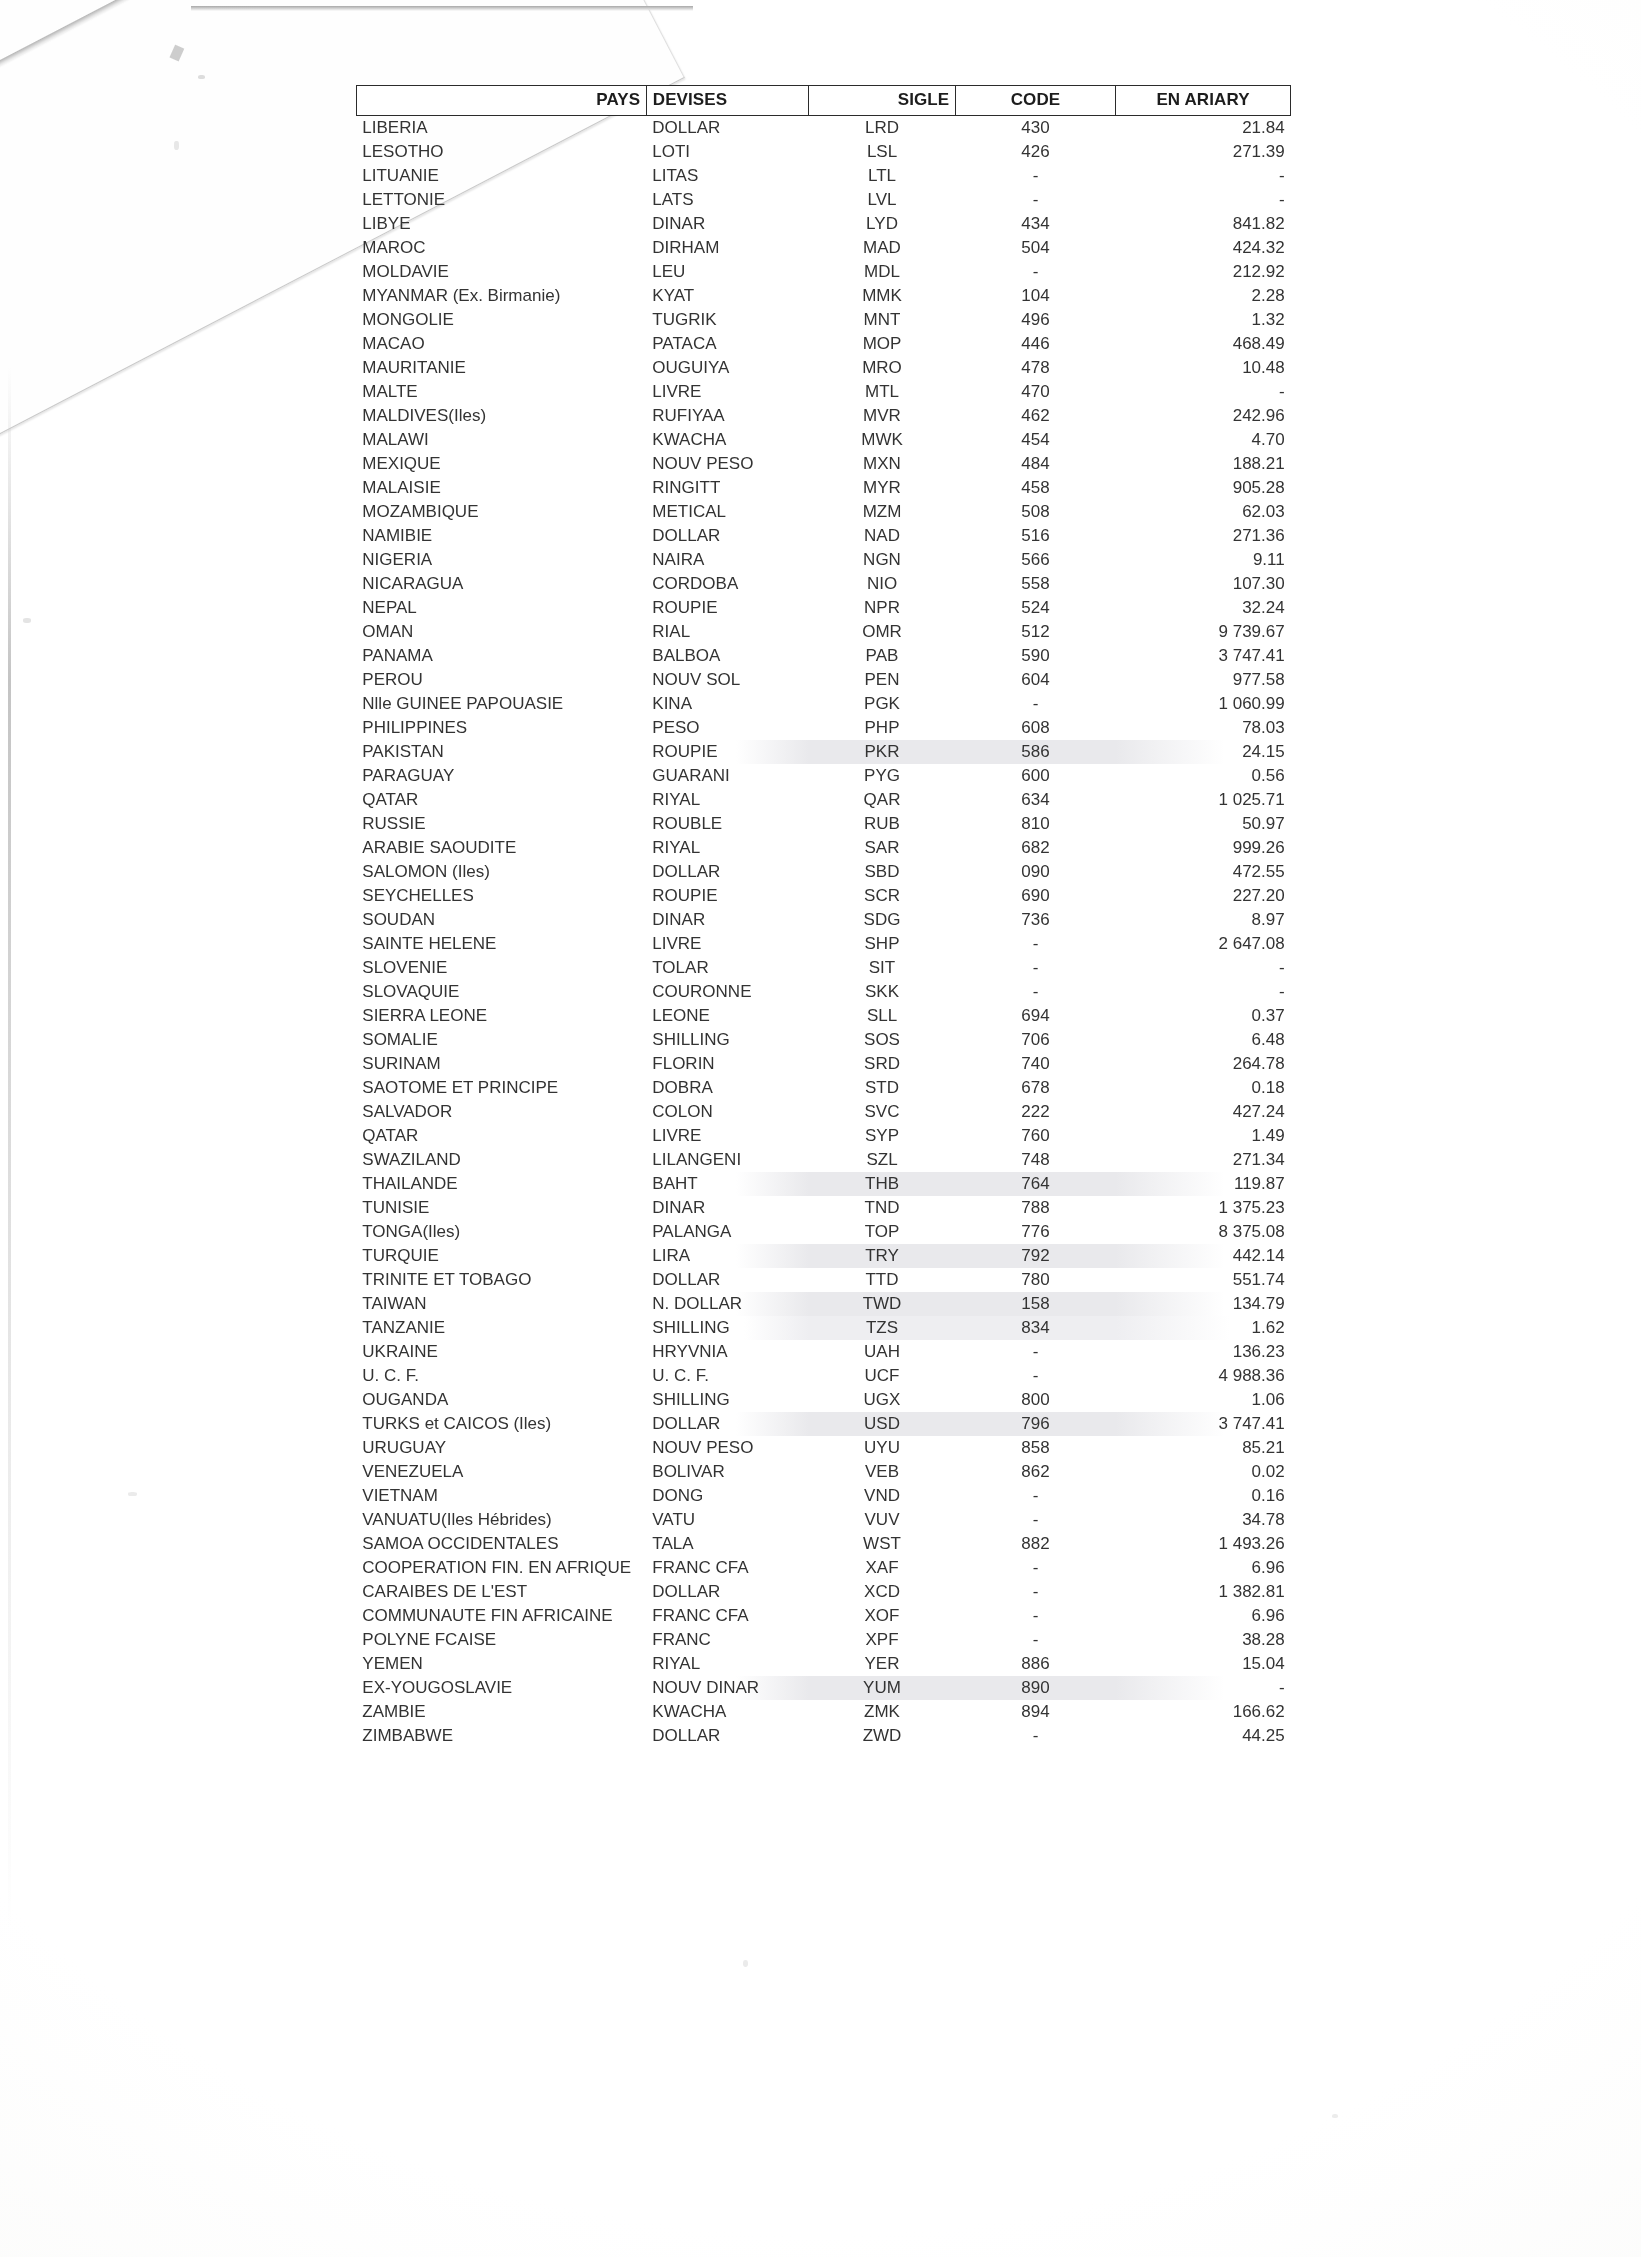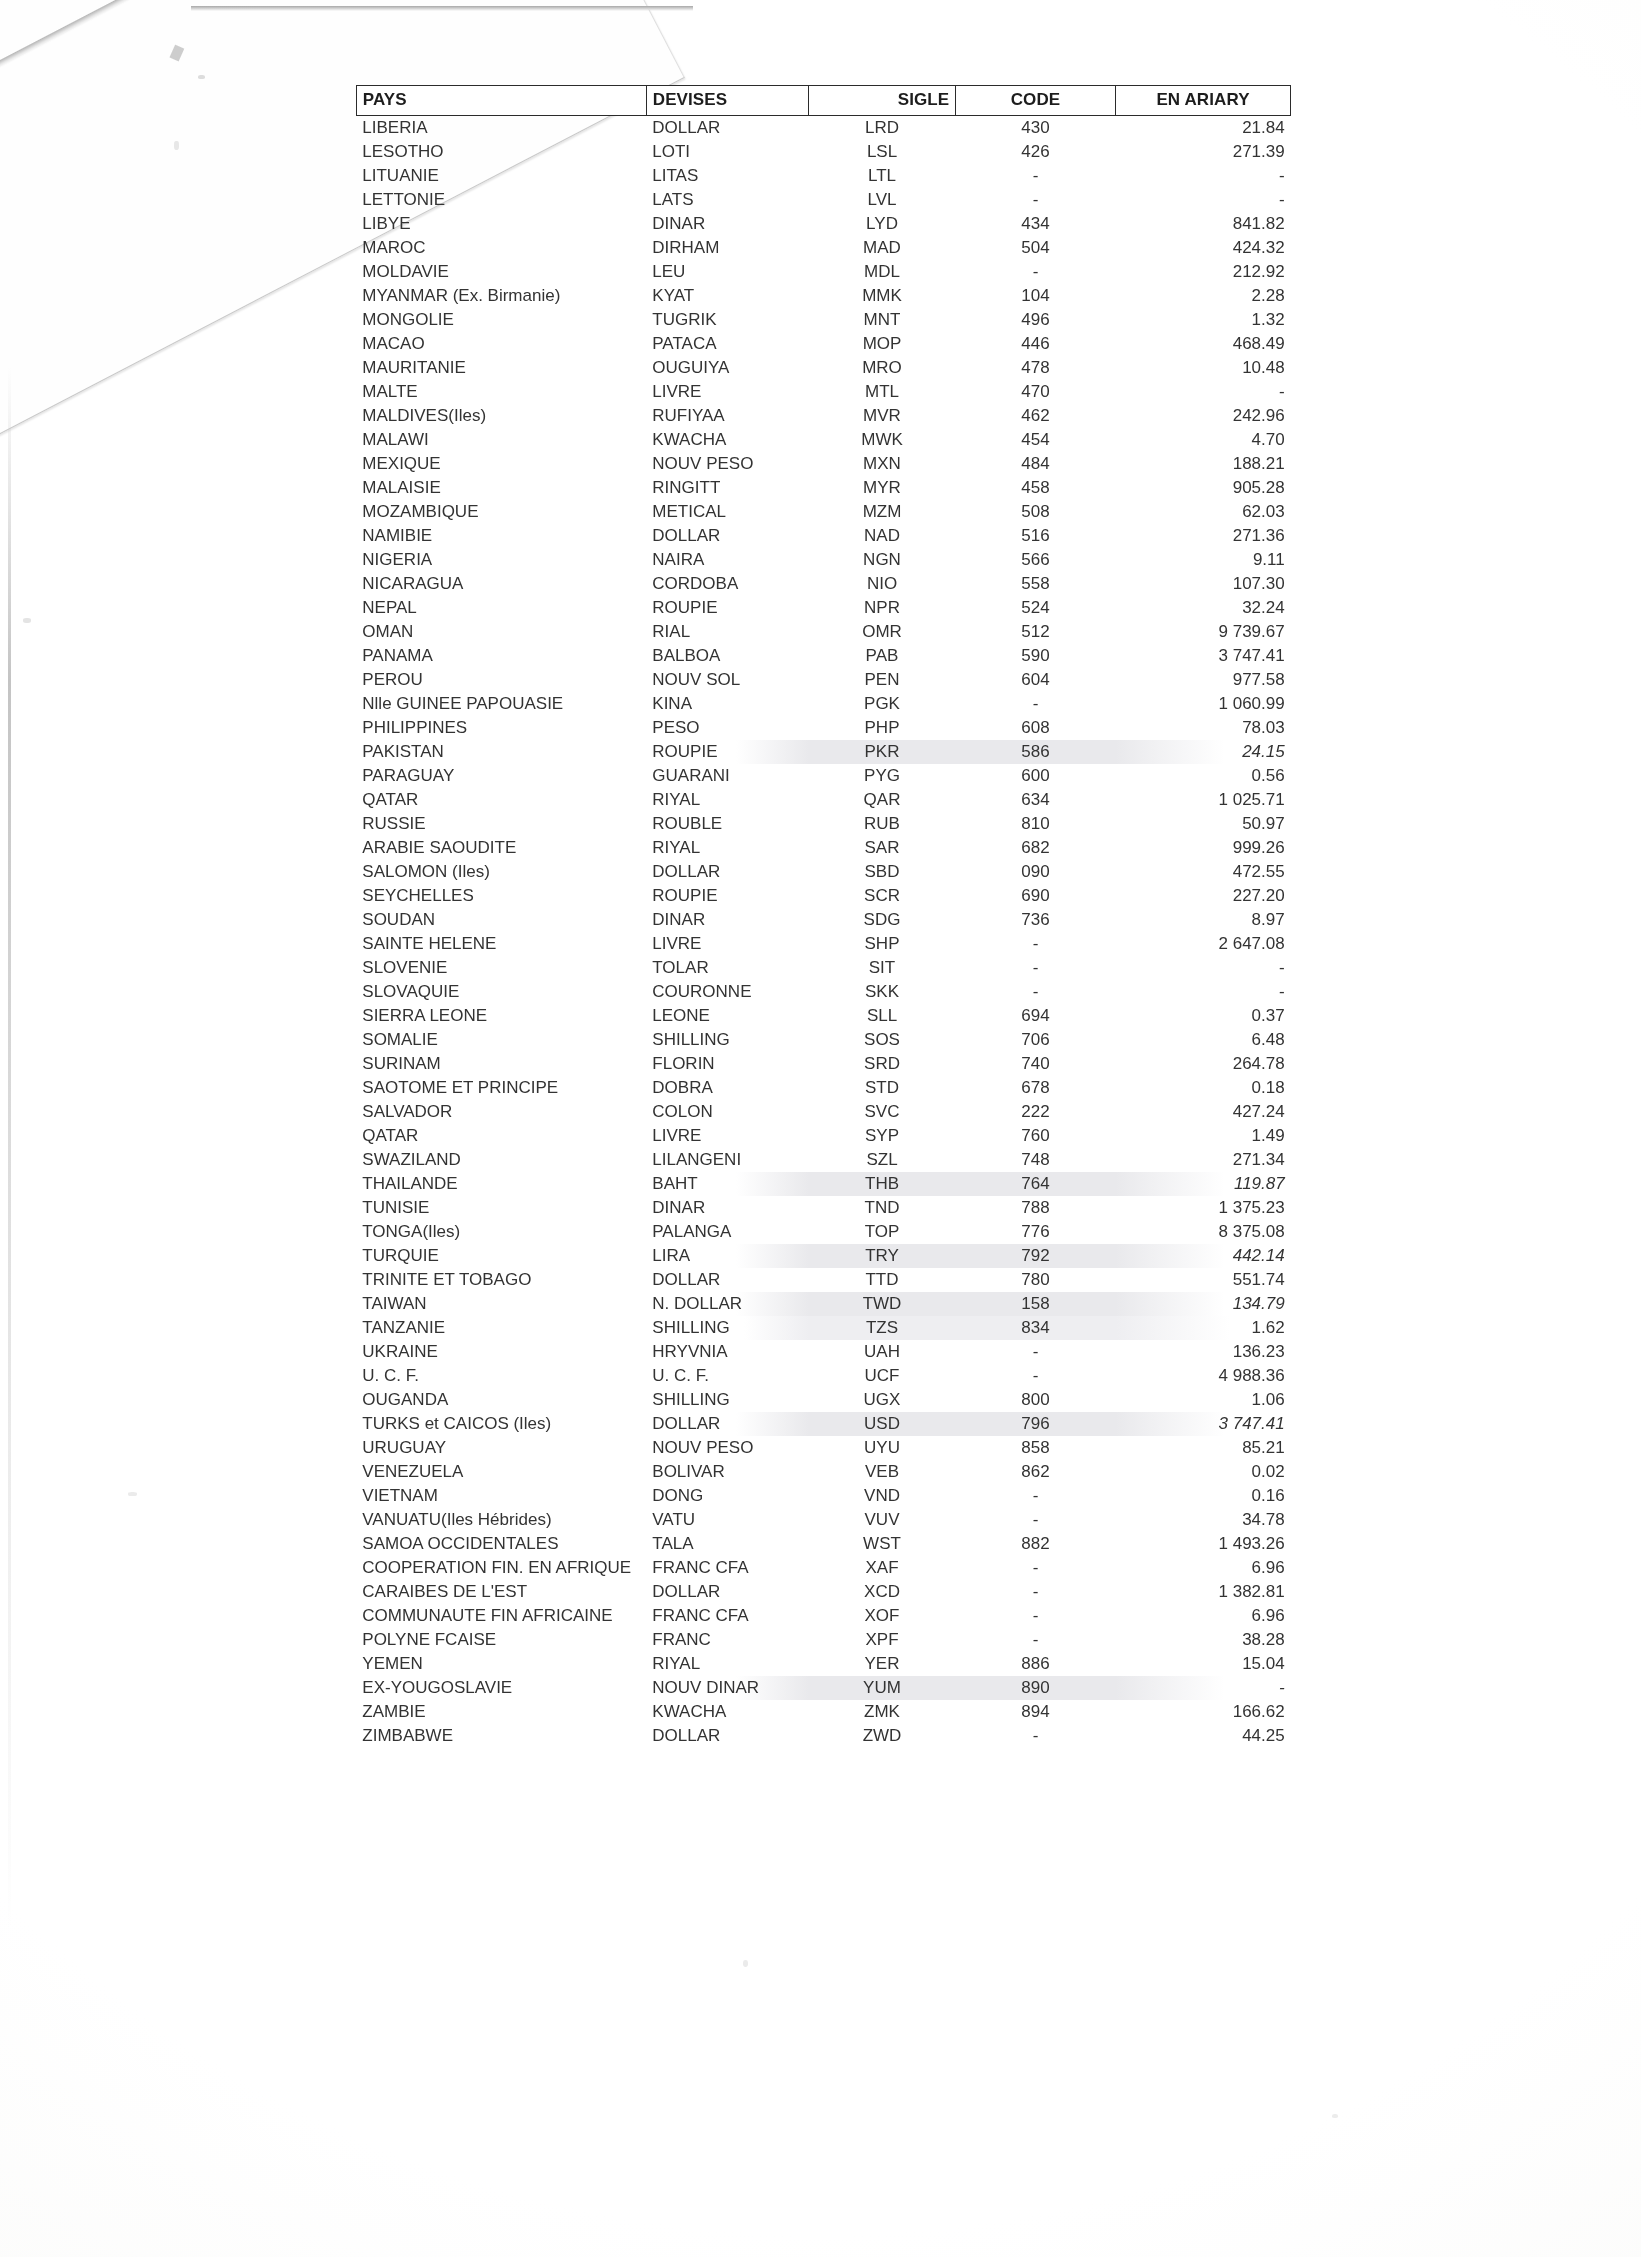--- a/index.html
+++ b/index.html
@@ -130,21 +130,21 @@
     border: 1.5px solid #2b2b2b;
     font-weight: bold;
     font-size: 17px;
     padding: 1.9px 5.8px 3.9px 5.8px;
     height: 23px;
     line-height: 19.3px;
     color: #1d1d1d;
     background: #ffffff;
     letter-spacing: 0.1px;
   }
-  th.h-pays    { text-align: left;   padding-left: 6.8px; }
+  th.h-pays    { text-align: right;   padding-left: 6.8px; }
   th.h-devises { text-align: left;   padding-left: 6.8px; }
   th.h-sigle   { text-align: right; }
   th.h-code    { text-align: center; margin-top: 24px; }
   th.h-ariary  { text-align: center; }
 
   table.devises tbody td {
     border: none;
     padding: 0 5.8px;
     height: 24px;
     line-height: 24px;
@@ -162,21 +162,20 @@
   
   tr.band td.t-sigle,
   tr.band td.t-code {
     background: #e9e9ec;
   }
   tr.band td.t-devises {
     background: linear-gradient(to right, rgba(233,233,236,0) 55%, #e9e9ec 100%);
   }
   tr.band td.t-ariary {
     background: linear-gradient(to right, #e9e9ec 0%, rgba(233,233,236,0) 62%);
-    font-style: italic;
   }
   tr.band-soft td.t-sigle,
   tr.band-soft td.t-code {
     background: #eeeef1;
   }
   tr.band-soft td.t-devises {
     background: linear-gradient(to right, rgba(238,238,241,0) 60%, #eeeef1 100%);
   }
   tr.band-soft td.t-ariary {
     background: linear-gradient(to right, #eeeef1 0%, rgba(238,238,241,0) 65%);

